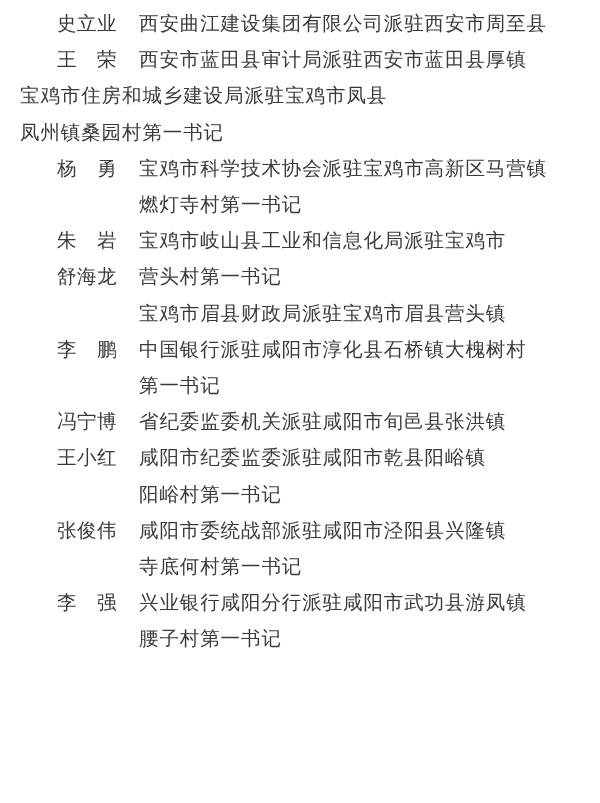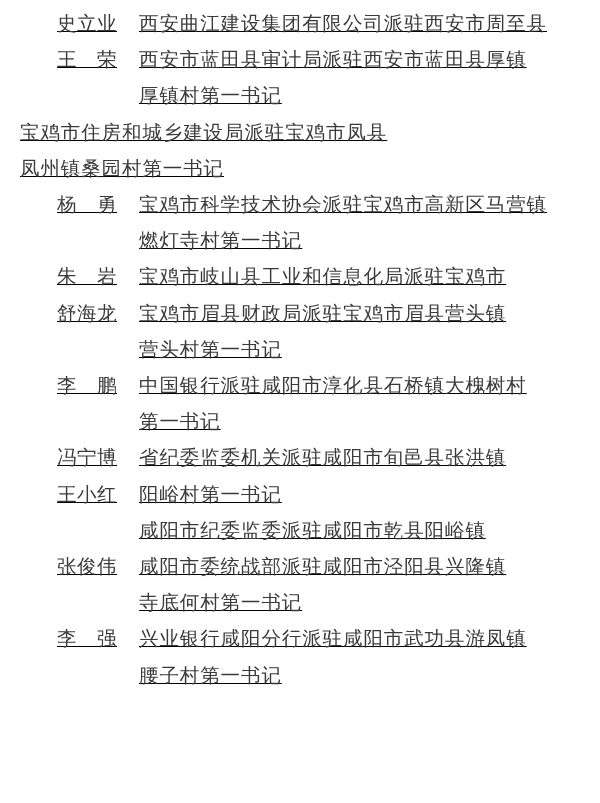--- a/index.html
+++ b/index.html
@@ -12,21 +12,20 @@
     height: 803px;
     overflow: hidden;
     font-family: "Liberation Serif", "DejaVu Serif", serif;
   }
   .page {
     width: 600px;
     height: 803px;
     background: #ffffff;
     box-sizing: border-box;
     padding-top: 6px;
-    text-decoration: underline;
   }
   .entry {
     display: flex;
     align-items: flex-start;
   }
   .name-cell {
     flex: 0 0 auto;
     width: 62px;
     margin-left: 57px;
     font-size: 19.5px;
@@ -57,21 +56,20 @@
     <div class="name-cell">史立业</div>
     <div class="desc-cell">
       <div class="desc-line">西安曲江建设集团有限公司派驻西安市周至县</div>
     </div>
   </div>
 
   <div class="entry">
     <div class="name-cell">王　荣</div>
     <div class="desc-cell">
       <div class="desc-line">西安市蓝田县审计局派驻西安市蓝田县厚镇</div>
-      <div class="desc-line">厚镇村第一书记</div>
     </div>
   </div>
 
   <div class="entry">
     <div class="desc-cell">
       <div class="desc-line">宝鸡市住房和城乡建设局派驻宝鸡市凤县</div>
       <div class="desc-line">凤州镇桑园村第一书记</div>
     </div>
   </div>
 
@@ -86,22 +84,22 @@
   <div class="entry">
     <div class="name-cell">朱　岩</div>
     <div class="desc-cell">
       <div class="desc-line">宝鸡市岐山县工业和信息化局派驻宝鸡市</div>
     </div>
   </div>
 
   <div class="entry">
     <div class="name-cell">舒海龙</div>
     <div class="desc-cell">
+      <div class="desc-line">营头村第一书记</div>
       <div class="desc-line">宝鸡市眉县财政局派驻宝鸡市眉县营头镇</div>
-      <div class="desc-line">营头村第一书记</div>
     </div>
   </div>
 
   <div class="entry">
     <div class="name-cell">李　鹏</div>
     <div class="desc-cell">
       <div class="desc-line">中国银行派驻咸阳市淳化县石桥镇大槐树村</div>
       <div class="desc-line">第一书记</div>
     </div>
   </div>
@@ -109,22 +107,22 @@
   <div class="entry">
     <div class="name-cell">冯宁博</div>
     <div class="desc-cell">
       <div class="desc-line">省纪委监委机关派驻咸阳市旬邑县张洪镇</div>
     </div>
   </div>
 
   <div class="entry">
     <div class="name-cell">王小红</div>
     <div class="desc-cell">
+      <div class="desc-line">咸阳市纪委监委派驻咸阳市乾县阳峪镇</div>
       <div class="desc-line">阳峪村第一书记</div>
-      <div class="desc-line">咸阳市纪委监委派驻咸阳市乾县阳峪镇</div>
     </div>
   </div>
 
   <div class="entry">
     <div class="name-cell">张俊伟</div>
     <div class="desc-cell">
       <div class="desc-line">咸阳市委统战部派驻咸阳市泾阳县兴隆镇</div>
       <div class="desc-line">寺底何村第一书记</div>
     </div>
   </div>

